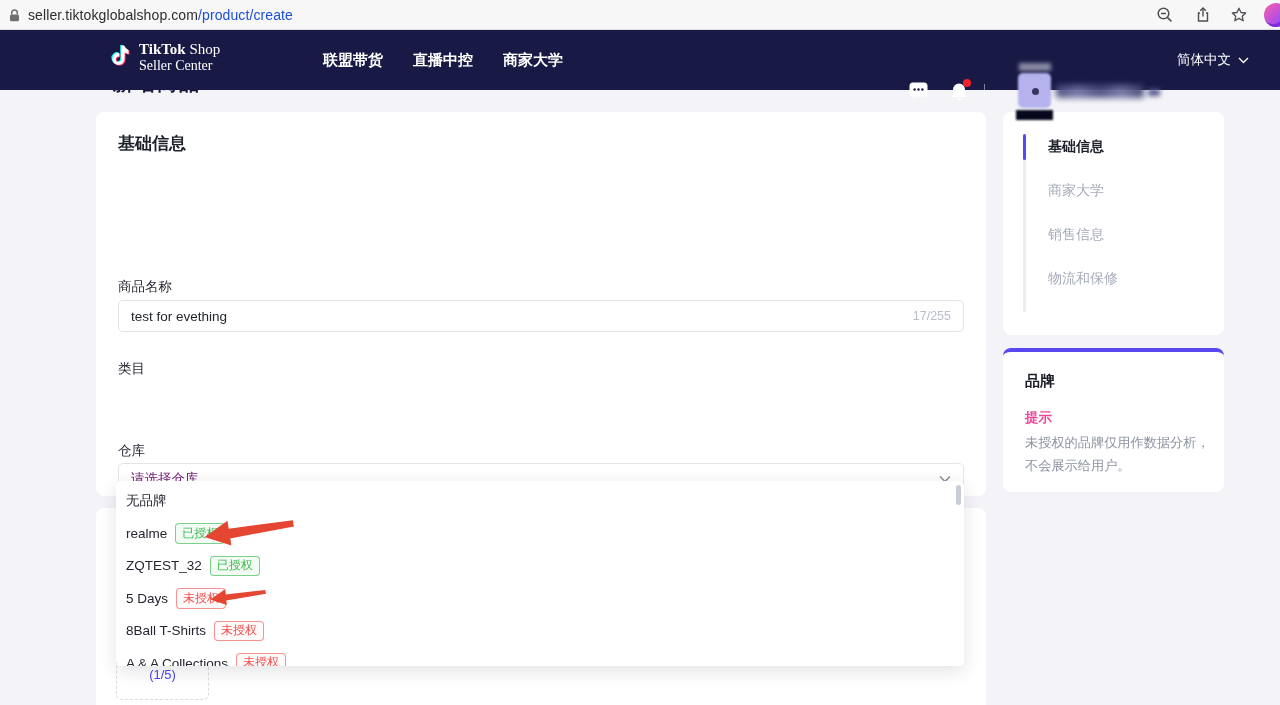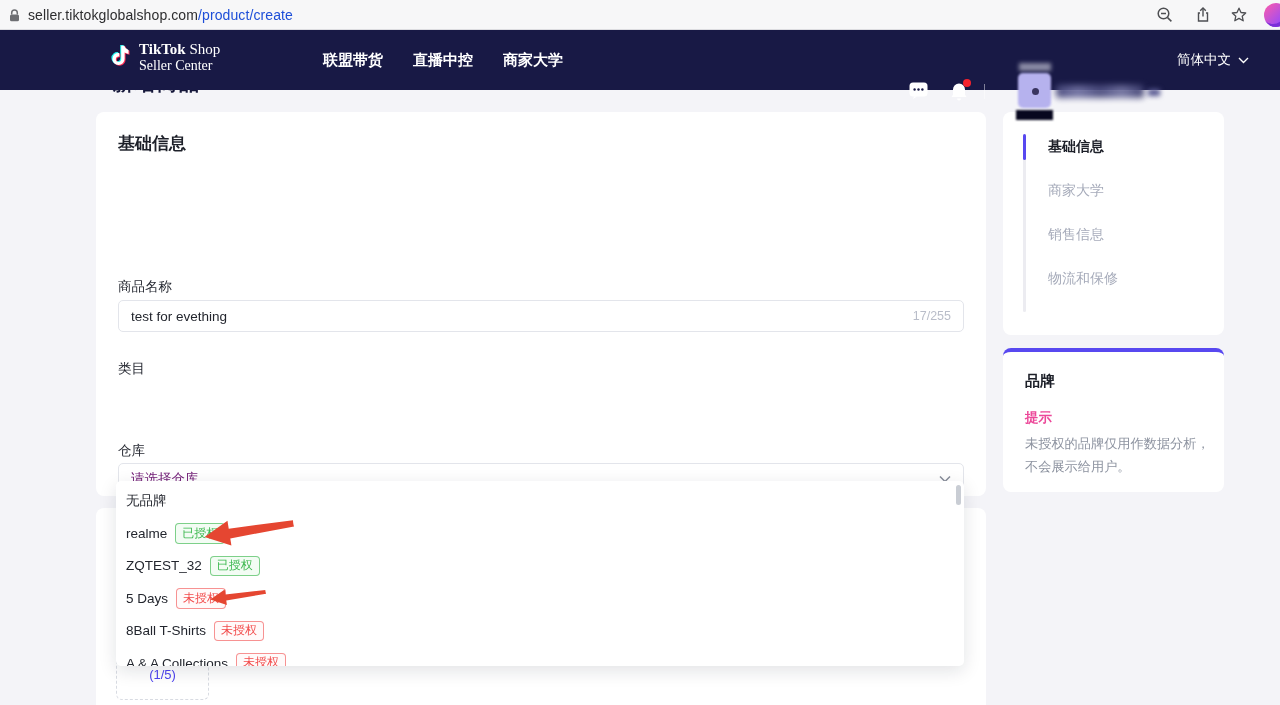--- a/index.html
+++ b/index.html
@@ -67,21 +67,21 @@
   
   .anchor-card { left:1003px; top:112px; width:221px; height:223px; }
   .anchor-track { position:absolute; left:20px; top:22px; width:3px; height:178px; background:#ececf1; border-radius:2px; }
   .anchor-active-bar { position:absolute; left:20px; top:22px; width:3px; height:26px; background:#5848f0; border-radius:2px; }
   .anchor-item { position:absolute; left:45px; font-size:14px; color:#a6abba; cursor:pointer; white-space:nowrap; }
   .anchor-item.active { color:#1d2029; font-weight:bold; }
 
   .tip-card { left:1003px; top:348px; width:221px; height:144px; border-top:4px solid #5848f0; }
   .tip-title { position:absolute; left:22px; top:20px; font-size:15px; font-weight:bold; color:#1d2029; }
   .tip-sub { position:absolute; left:22px; top:57px; font-size:13.5px; font-weight:bold; color:#ec4899; }
-  .tip-body { position:absolute; left:22px; top:80px; width:186px; font-size:13.2px; line-height:1.75; color:#8d93a0; }
+  .tip-body { position:absolute; left:22px; top:80px; width:186px; font-size:13.2px; line-height:1.75; color:#8d93a0;font-family:Liberation Mono, monospace; }
 </style>
 </head>
 <body>
 
 <div class="browser-bar">
   <svg class="bicon" style="left:7px;top:8px;width:15px;height:15px" viewBox="0 0 16 16">
     <path d="M5 7V5.2a3 3 0 0 1 6 0V7" fill="none" stroke="#6d6e72" stroke-width="1.6"></path>
     <rect x="3.2" y="6.8" width="9.6" height="7.4" rx="1.6" fill="#6d6e72"></rect>
   </svg>
   <span class="browser-url"><span>seller.tiktokglobalshop.com</span><span class="path">/product/create</span></span>

